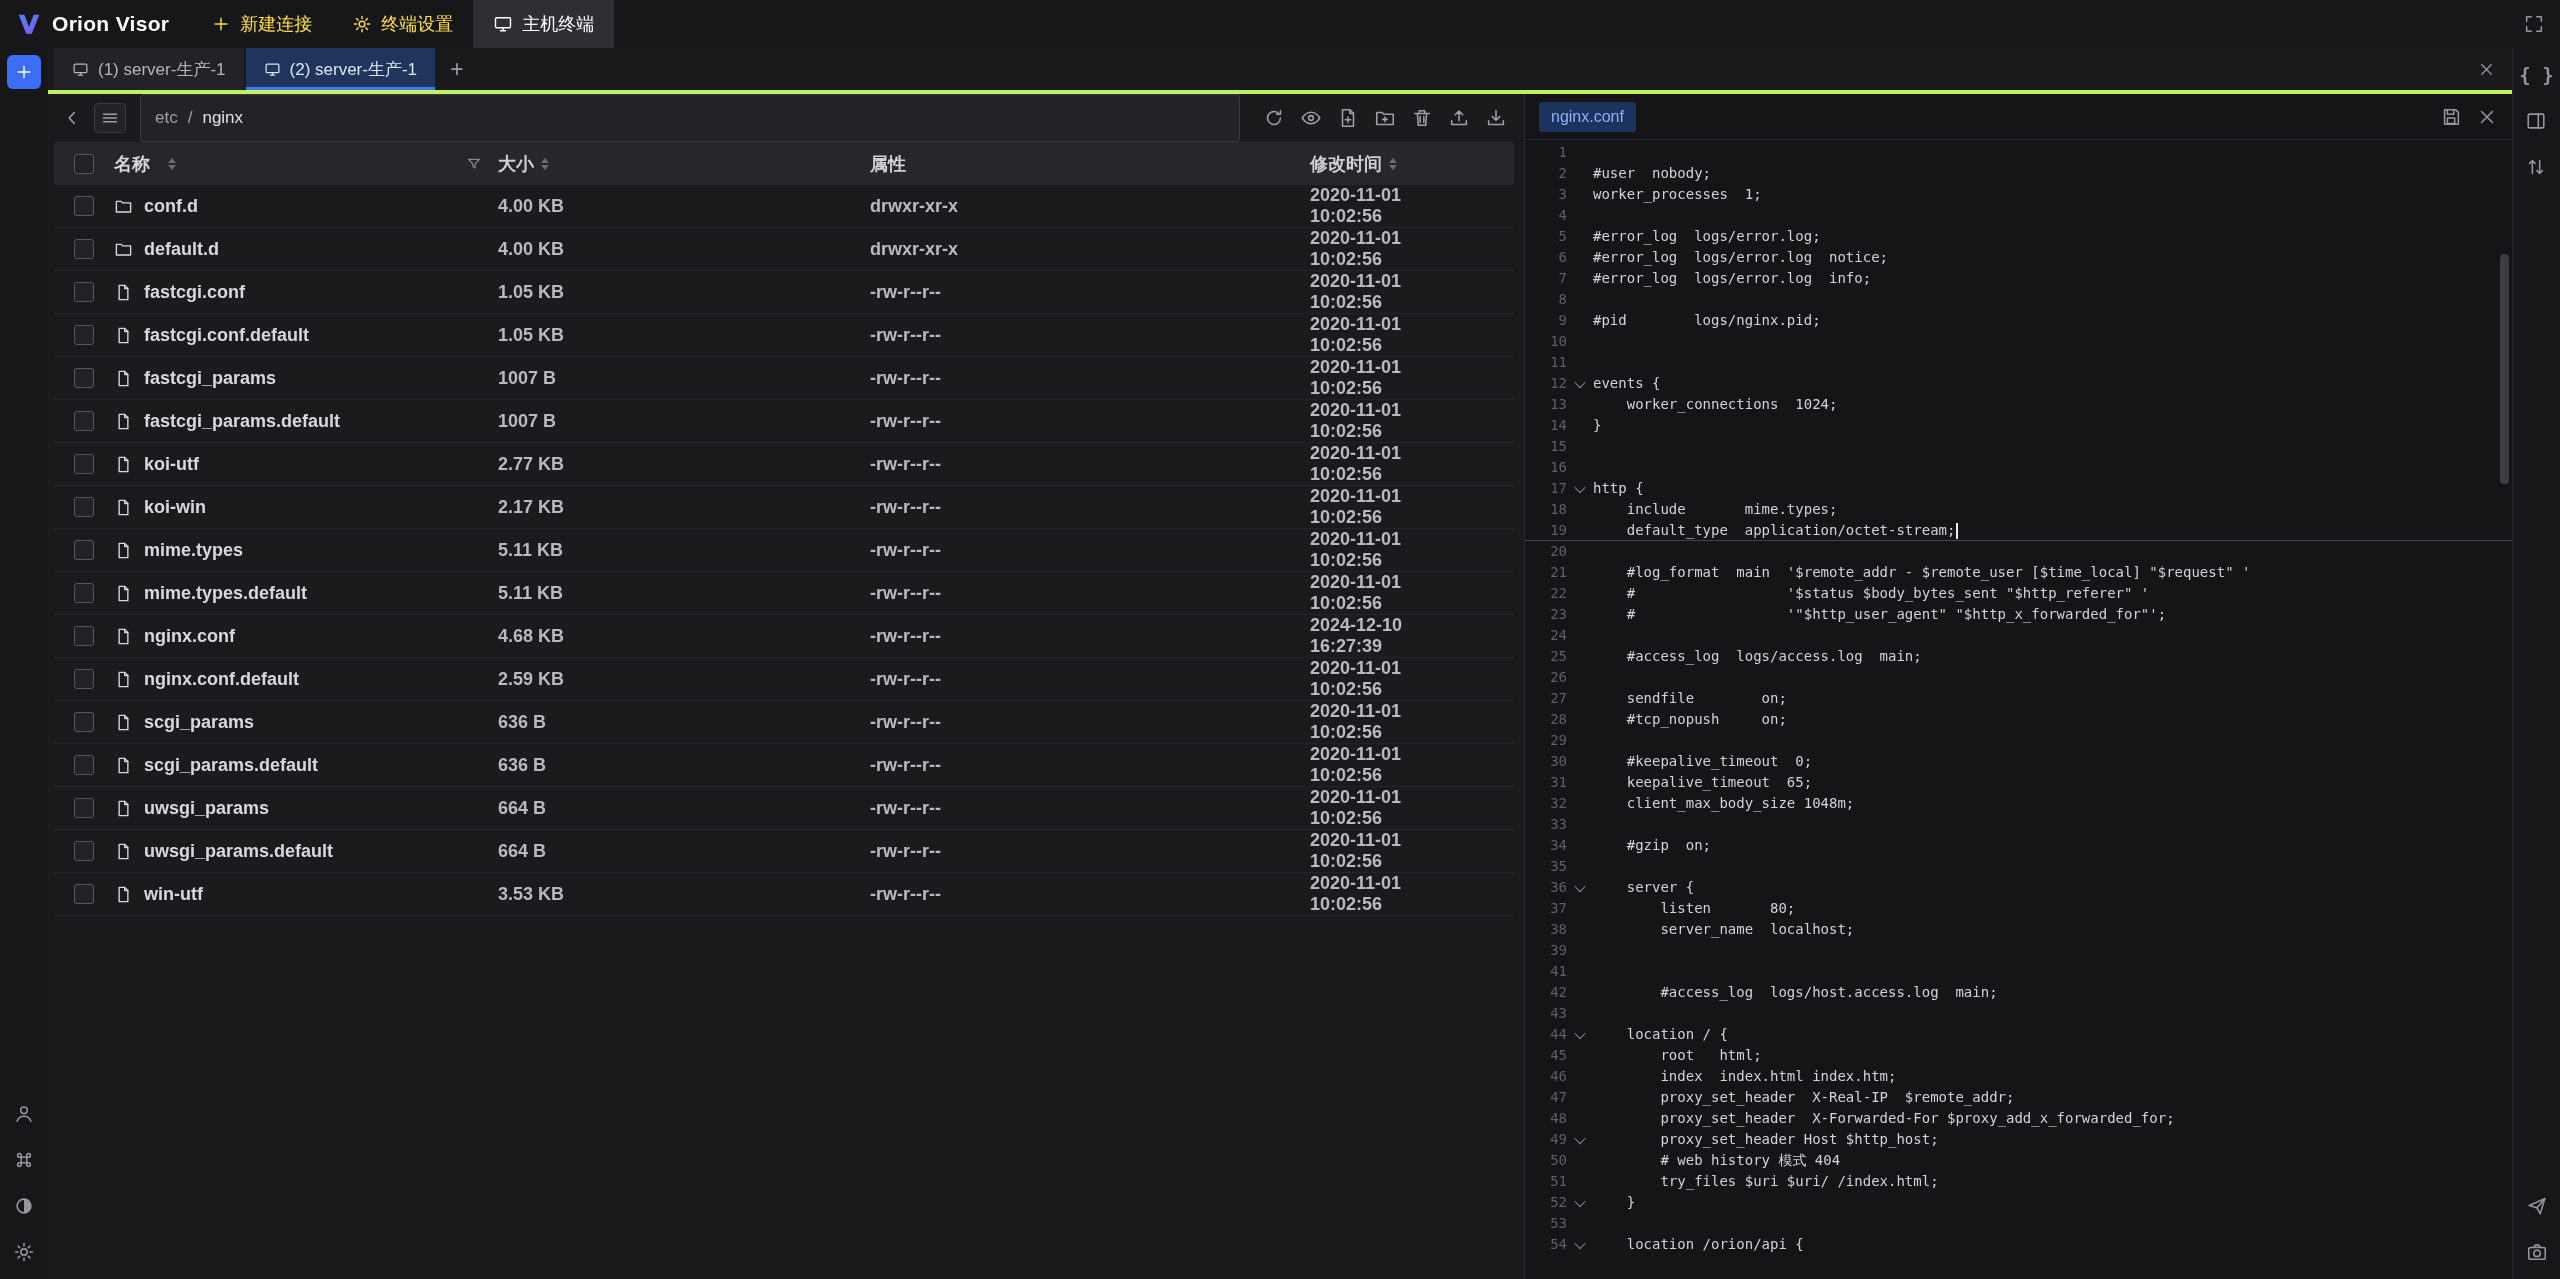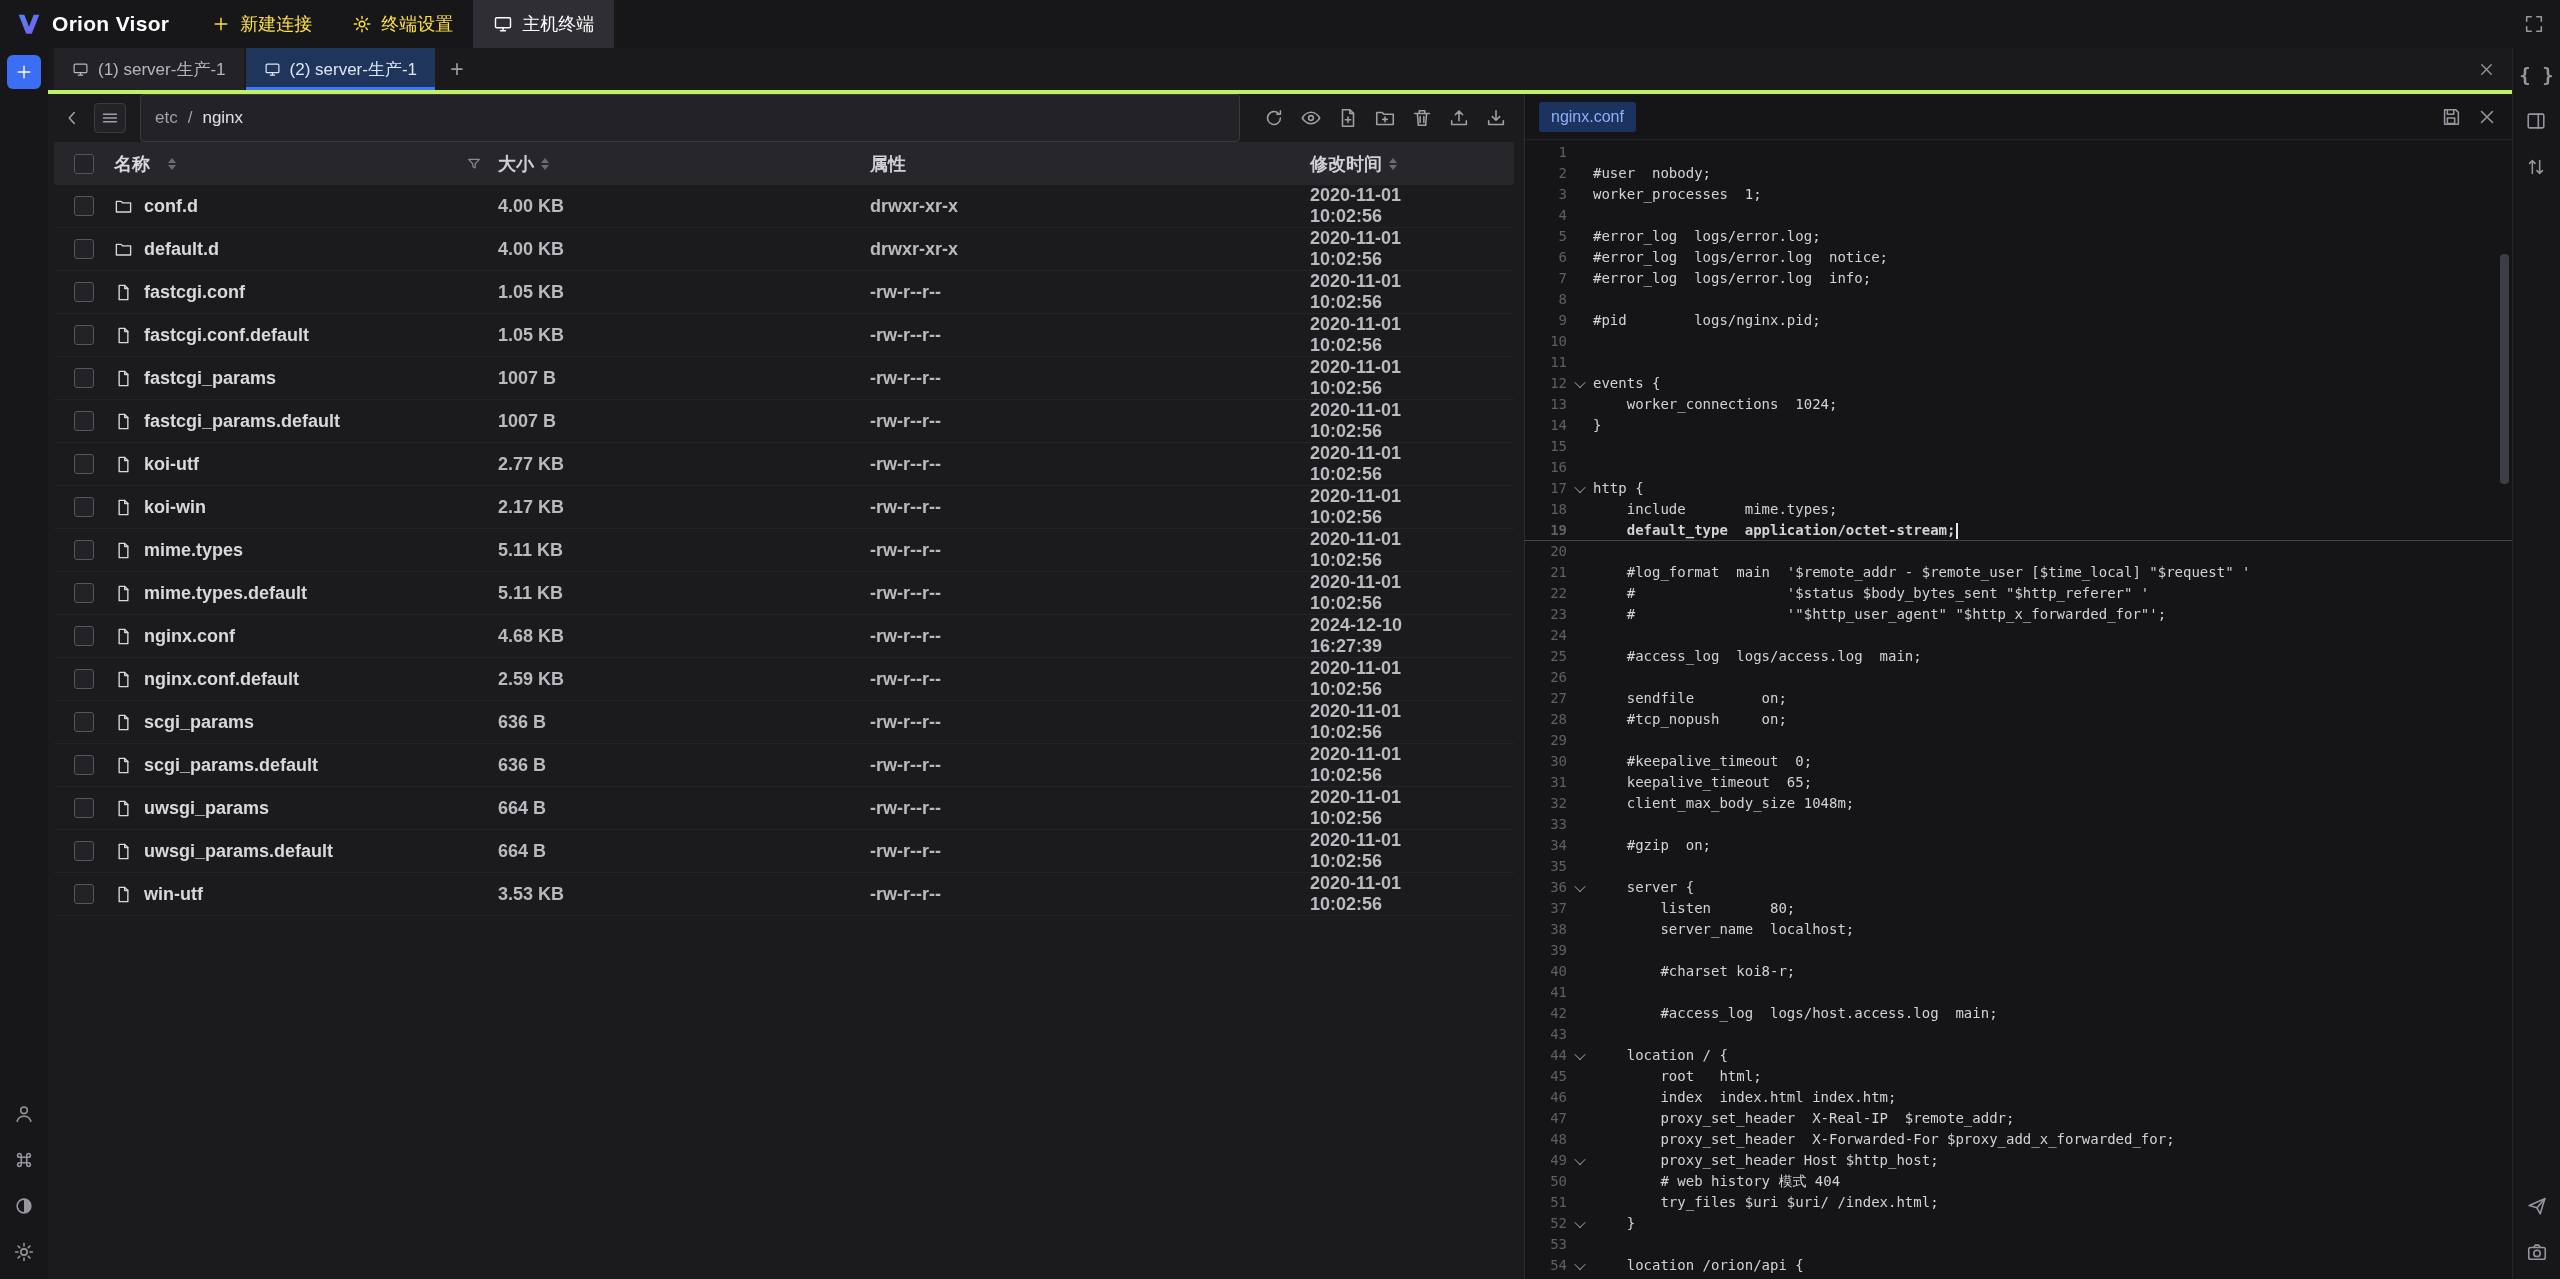--- a/index.html
+++ b/index.html
@@ -74,21 +74,21 @@
 
   
   .editor-pane { flex:0 0 988px; border-left:1px solid #2c2c31; background:#151518;
     display:flex; flex-direction:column; position:relative; }
   .editor-header { flex:0 0 46px; display:flex; align-items:center; padding:0 14px; gap:10px;
     border-bottom:1px solid #242428; }
   .editor-tab { background:#1c3360; color:#8db0f5; font-size:16px; padding:6px 12px; border-radius:3px; cursor:pointer; }
   .editor-actions { margin-left:auto; display:flex; gap:14px; color:#9fa0a6; }
   .code { flex:1; overflow:hidden; padding-top:2px; font-family:"DejaVu Sans Mono","Liberation Mono",monospace; font-size:14px; }
   .code-line { display:flex; height:21px; line-height:21px; white-space:pre; }
-  .code-line.active { box-shadow:inset 0 -1px 0 #44444c;font-weight:bold; }
+  .code-line.active { box-shadow:inset 0 -1px 0 #44444c; }
   .ln { flex:0 0 42px; text-align:right; color:#5e5f67; }
   .fold { flex:0 0 26px; display:flex; align-items:center; justify-content:center; }
   .chev { width:8px; height:8px; border-right:1.6px solid #8a8b93; border-bottom:1.6px solid #8a8b93;
     transform:rotate(45deg) translate(-1px,-1px); }
   .txt { color:#d2d3d7; white-space:pre; }
   .cursor { display:inline-block; width:2px; height:16px; background:#e9eaee; vertical-align:middle; margin-left:1px; }
   .ed-scroll-thumb { position:absolute; right:3px; top:160px; width:9px; height:230px;
     background:#3d3d45; border-radius:4px; cursor:pointer; }
 
   .right-strip { flex:0 0 48px; background:#17171a; border-left:1px solid #242428;
@@ -622,21 +622,20 @@
               <div class="code-line"><span class="ln">30</span><span class="fold"></span><span class="txt">    #keepalive_timeout  0;</span></div>
               <div class="code-line"><span class="ln">31</span><span class="fold"></span><span class="txt">    keepalive_timeout  65;</span></div>
               <div class="code-line"><span class="ln">32</span><span class="fold"></span><span class="txt">    client_max_body_size 1048m;</span></div>
               <div class="code-line"><span class="ln">33</span><span class="fold"></span><span class="txt"></span></div>
               <div class="code-line"><span class="ln">34</span><span class="fold"></span><span class="txt">    #gzip  on;</span></div>
               <div class="code-line"><span class="ln">35</span><span class="fold"></span><span class="txt"></span></div>
               <div class="code-line"><span class="ln">36</span><span class="fold"><span class="chev"></span></span><span class="txt">    server {</span></div>
               <div class="code-line"><span class="ln">37</span><span class="fold"></span><span class="txt">        listen       80;</span></div>
               <div class="code-line"><span class="ln">38</span><span class="fold"></span><span class="txt">        server_name  localhost;</span></div>
               <div class="code-line"><span class="ln">39</span><span class="fold"></span><span class="txt"></span></div>
-              <div class="code-line"><span class="ln">40</span><span class="fold"></span><span class="txt">        #charset koi8-r;</span></div>
               <div class="code-line"><span class="ln">41</span><span class="fold"></span><span class="txt"></span></div>
               <div class="code-line"><span class="ln">42</span><span class="fold"></span><span class="txt">        #access_log  logs/host.access.log  main;</span></div>
               <div class="code-line"><span class="ln">43</span><span class="fold"></span><span class="txt"></span></div>
               <div class="code-line"><span class="ln">44</span><span class="fold"><span class="chev"></span></span><span class="txt">    location / {</span></div>
               <div class="code-line"><span class="ln">45</span><span class="fold"></span><span class="txt">        root   html;</span></div>
               <div class="code-line"><span class="ln">46</span><span class="fold"></span><span class="txt">        index  index.html index.htm;</span></div>
               <div class="code-line"><span class="ln">47</span><span class="fold"></span><span class="txt">        proxy_set_header  X-Real-IP  $remote_addr;</span></div>
               <div class="code-line"><span class="ln">48</span><span class="fold"></span><span class="txt">        proxy_set_header  X-Forwarded-For $proxy_add_x_forwarded_for;</span></div>
               <div class="code-line"><span class="ln">49</span><span class="fold"><span class="chev"></span></span><span class="txt">        proxy_set_header Host $http_host;</span></div>
               <div class="code-line"><span class="ln">50</span><span class="fold"></span><span class="txt">        # web history 模式 404</span></div>

